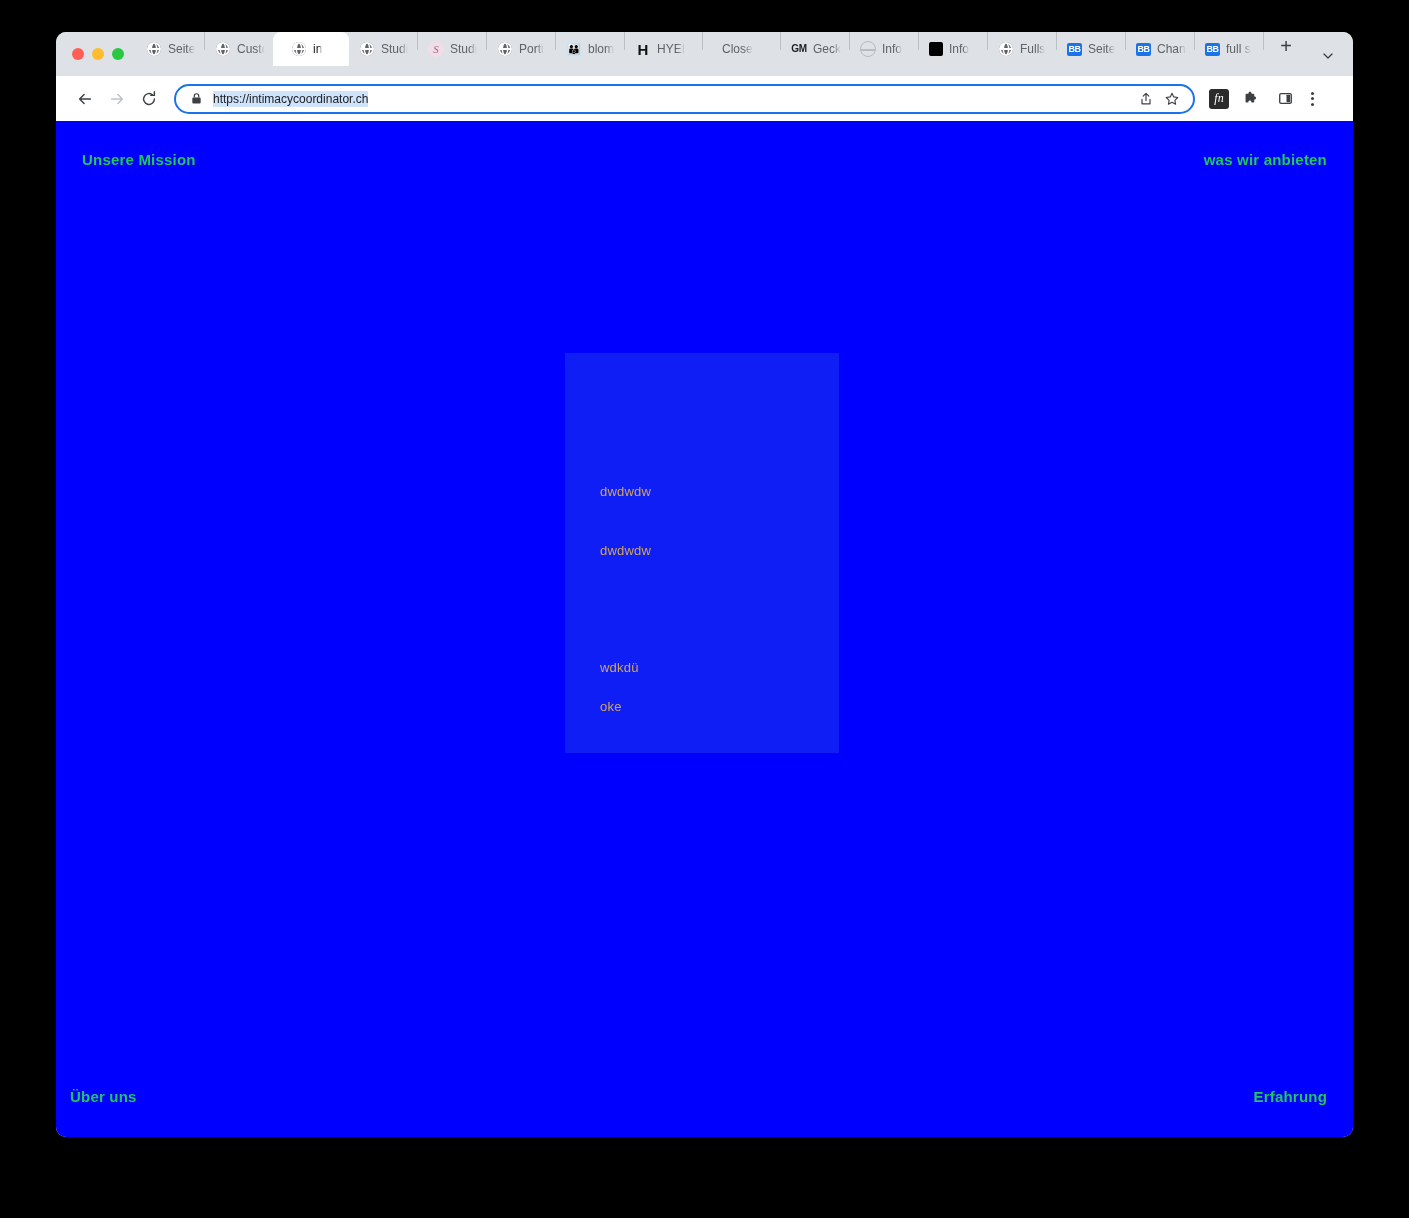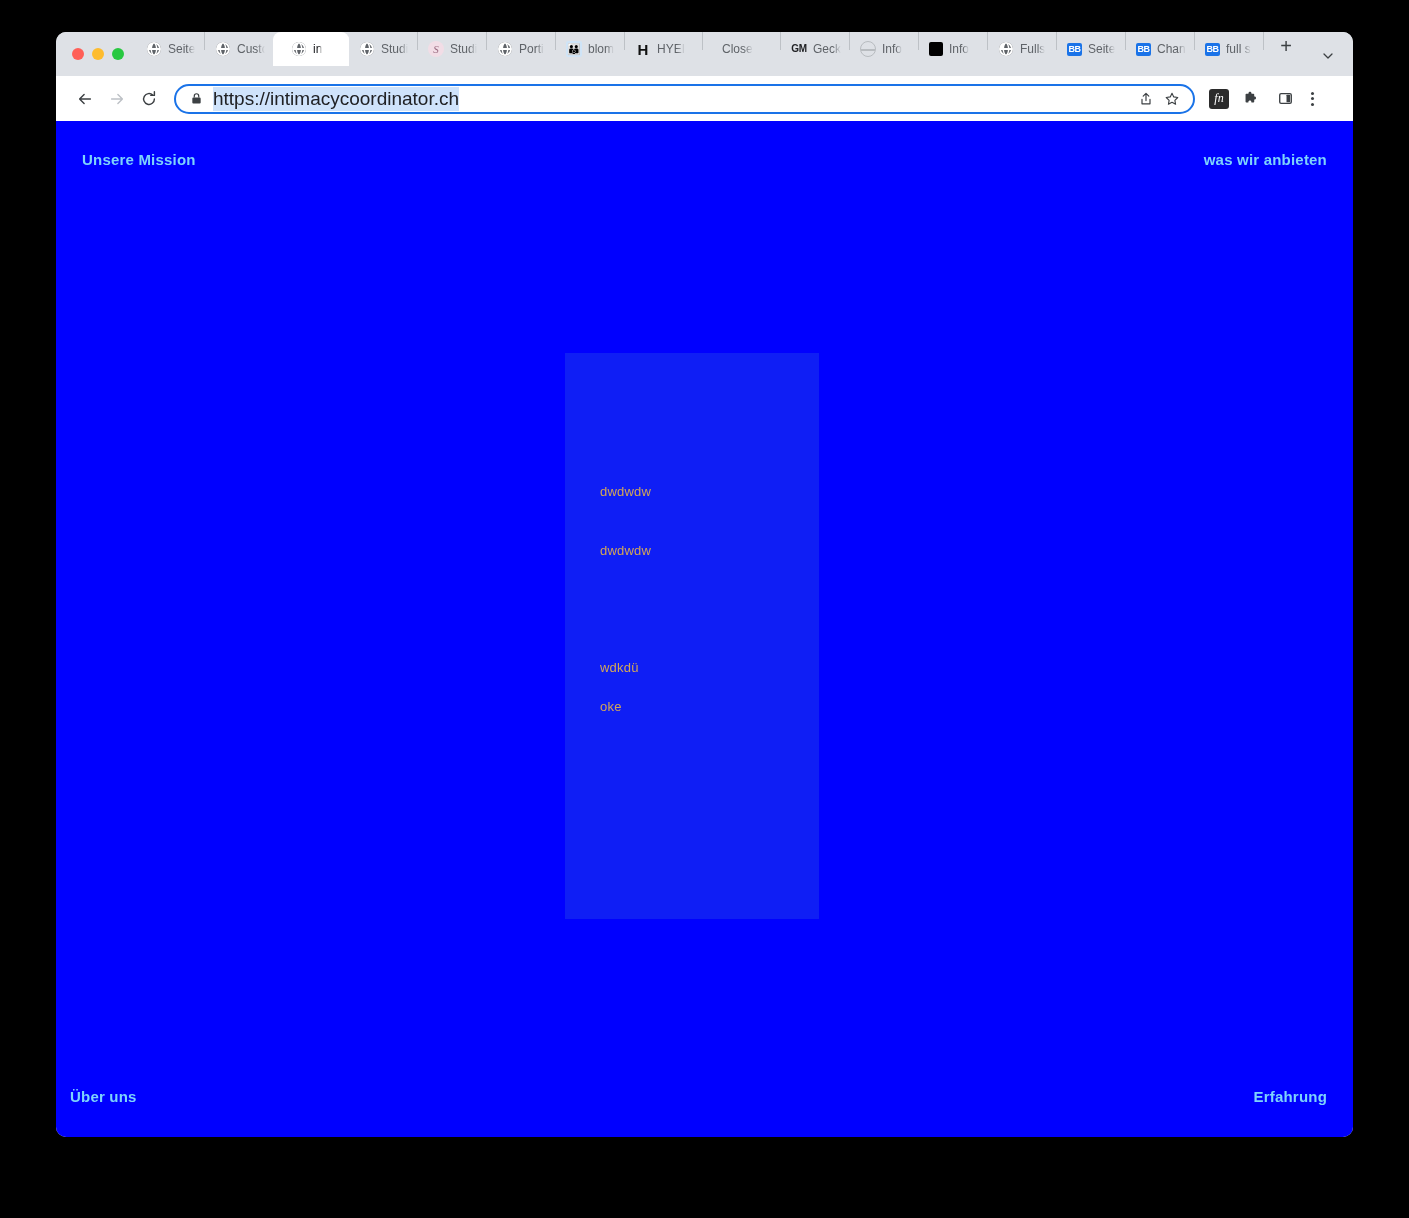--- a/index.html
+++ b/index.html
@@ -216,21 +216,21 @@
     border-radius: 16px;
     display: flex;
     align-items: center;
     padding: 0 8px 0 14px;
     box-sizing: border-box;
     min-width: 0;
   }
   .lock-icon { width: 13px; height: 13px; flex: 0 0 auto; margin-right: 10px; color: #3c4043; }
   .lock-icon svg { width: 13px; height: 13px; display: block; }
   .url-text {
-    font-size: 19px;
+    font-size: 12px;
     color: #202124;
     background: #cfe3fb;
     padding: 1px 0;
     white-space: nowrap;
     overflow: hidden;
     flex: 0 0 auto;
   }
   .omnibox-spacer { flex: 1 1 auto; }
   .omni-icon {
     width: 26px; height: 26px;
@@ -266,38 +266,39 @@
 
   
   .viewport {
     position: relative;
     height: 1016px;
     background: #0000ff;
     overflow: hidden;
   }
   .corner-label {
     position: absolute;
-    color: #7dd3fc;
+    color: #22c55e;
     font-size: 15px;
     font-weight: bold;
     letter-spacing: 0.2px;
     white-space: nowrap;
   }
   .corner-label.tl { left: 26px;  top: 30px; }
   .corner-label.tr { right: 26px; top: 30px; }
   .corner-label.bl { left: 14px;  bottom: 32px; }
   .corner-label.br { right: 26px; bottom: 32px; }
 
   .center-panel {
     position: absolute;
     left: 509px;
     top: 232px;
     width: 254px;
-    height: 566px;
+    height: 400px;
     background: #0f1ef5;
+    padding-left: 20px;
   }
   .panel-item {
     position: absolute;
     left: 35px;
     color: #d3a758;
     font-size: 13px;
     letter-spacing: 0.2px;
     white-space: nowrap;
   }
   .panel-item.i0 { top: 131px; }

